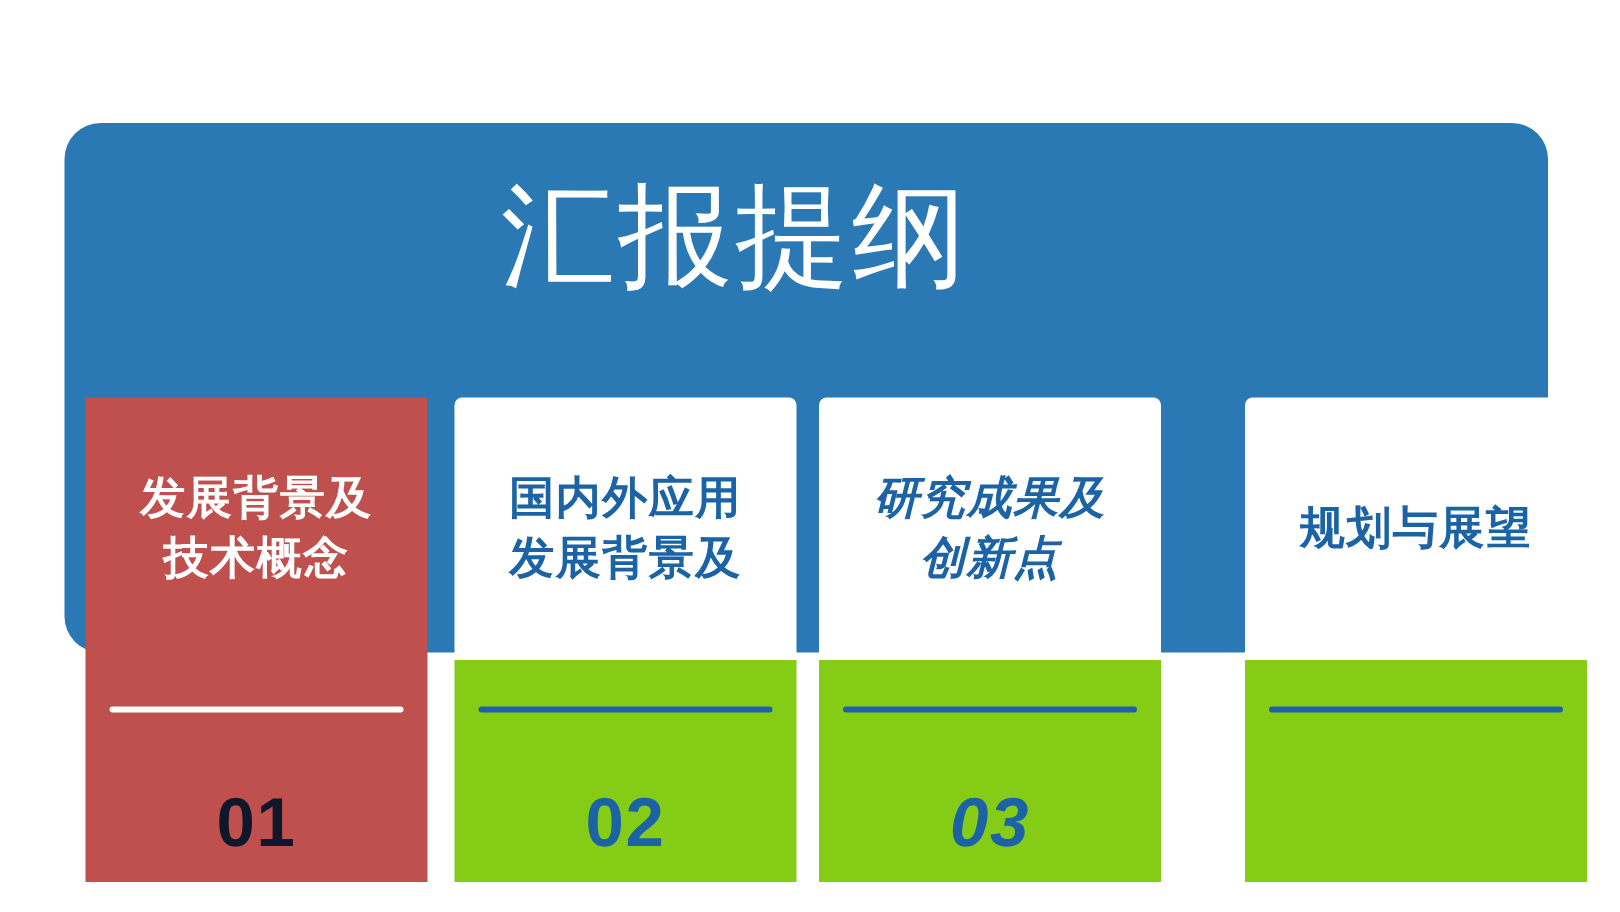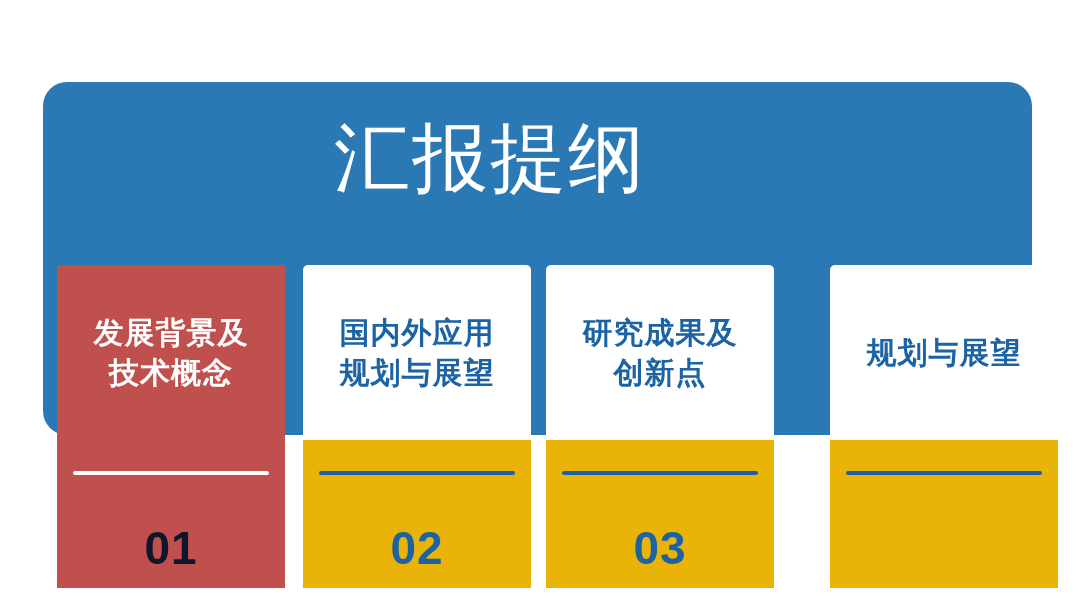--- a/index.html
+++ b/index.html
@@ -56,21 +56,21 @@
   }
 
   .card {
     position: absolute;
     top: 0;
     width: 228px;
   }
 
   .card-1 { left: 0px; }
   .card-2 { left: 246px; }
-  .card-3 { left: 489px; }
+  .card-3 { left: 489px; font-style: italic; }
   .card-4 { left: 773px; }
 
   
   .card-body {
     position: relative;
     width: 100%;
     height: 175px;
     box-sizing: border-box;
     display: flex;
     align-items: center;
@@ -110,21 +110,21 @@
     height: 148px;
   }
 
   .card-1 .card-foot {
     background: #C0504D;
   }
 
   .card-2 .card-foot,
   .card-3 .card-foot,
   .card-4 .card-foot {
-    background: #eab308;
+    background: #84cc16;
   }
 
   .card-rule {
     position: absolute;
     left: 16px;
     top: 31px;
     width: 196px;
     height: 4px;
     border-radius: 2px;
   }
@@ -169,21 +169,21 @@
       </div>
       <div class="card-foot">
         <div class="card-rule"></div>
         <div class="card-number">01</div>
       </div>
     </div>
 
     <div class="card card-2">
       <div class="card-body">
         <div class="card-title">国内外应用
-规划与展望</div>
+发展背景及</div>
       </div>
       <div class="card-foot">
         <div class="card-rule"></div>
         <div class="card-number">02</div>
       </div>
     </div>
 
     <div class="card card-3">
       <div class="card-body">
         <div class="card-title">研究成果及

